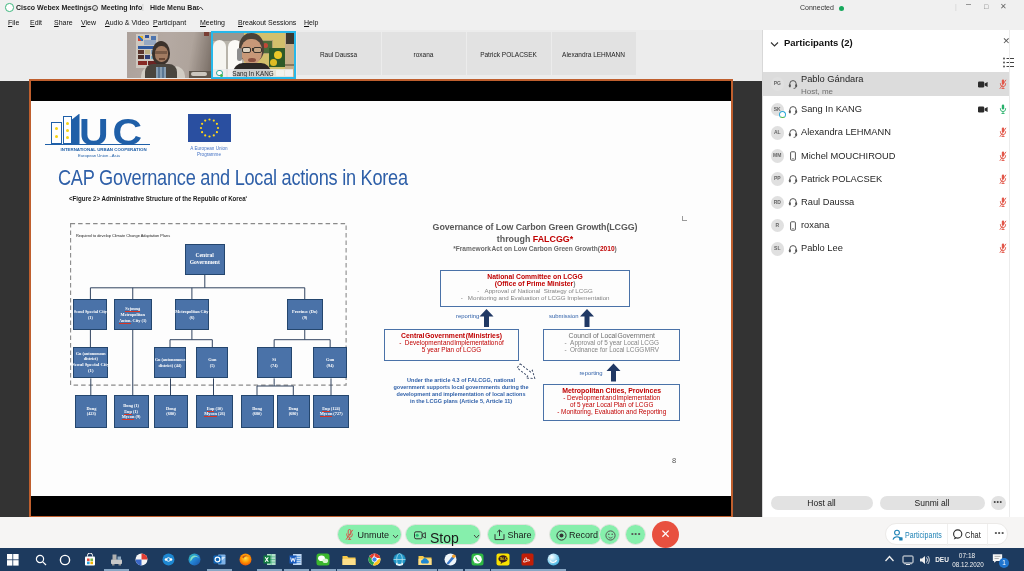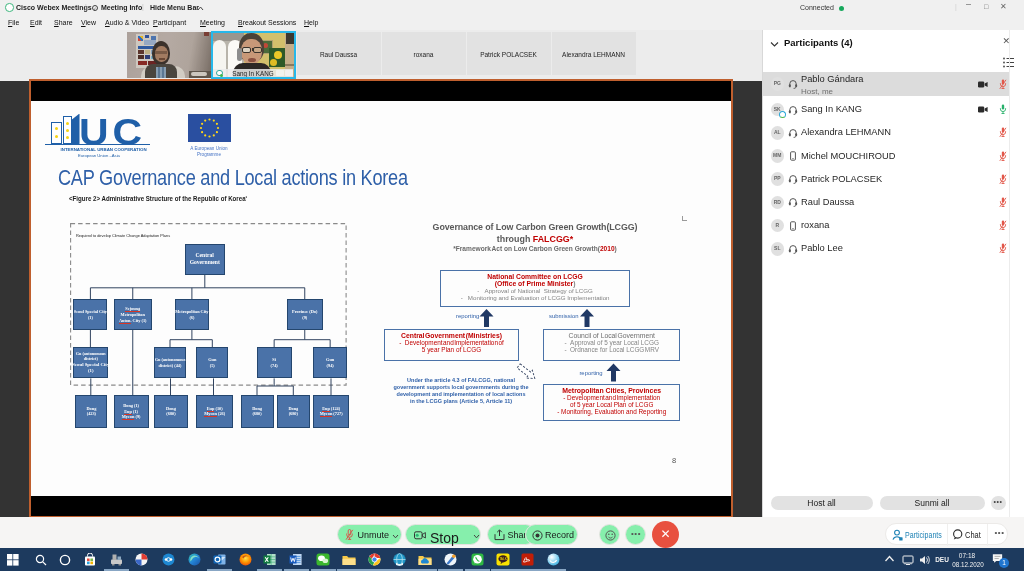--- a/index.html
+++ b/index.html
@@ -312,21 +312,21 @@
       <div style="font-size:6.4px;color:#c00000;">- Monitoring,&nbsp;Evaluation and Reporting</div>
     </div>
     <span class="abs" style="left:641px;top:355px;font-size:7.5px;color:#555;">8</span>
     <div class="abs" style="left:651px;top:114.5px;width:1.2px;height:5px;background:#9a9a9a;"></div>
     <div class="abs" style="left:651px;top:118.5px;width:5px;height:1.2px;background:#9a9a9a;"></div>
   </div>
   <div class="abs" id="panel">
     <svg class="abs" style="left:7px;top:11px;" width="9" height="6" viewBox="0 0 9 6">
       <path d="M1 1.5 L4.5 5 L8 1.5" fill="none" stroke="#333" stroke-width="1.1"></path>
       </svg>
-    <span class="abs" style="left:21px;top:7px;font-size:9.5px;font-weight:bold;color:#111;">Participants (4)</span>
+    <span class="abs" style="left:21px;top:7px;font-size:9.5px;font-weight:bold;color:#111;">Participants (2)</span>
     <span class="abs" style="left:239.5px;top:6px;font-size:9px;color:#555;">✕</span>
     <svg class="abs" style="left:240px;top:27px;" width="11" height="11" viewBox="0 0 11 11">
       <g stroke="#444" stroke-width="1">
           <path d="M3.5 1.5 H11 M3.5 5.5 H11 M3.5 9.5 H11"></path>
         </g>
       <g fill="#444">
           <circle cx="1" cy="1.5" r="0.9"></circle>
           <circle cx="1" cy="5.5" r="0.9"></circle>
           <circle cx="1" cy="9.5" r="0.9"></circle>
         </g>
@@ -483,21 +483,21 @@
           <path d="M1 1 L3.5 3.8 L6 1" fill="none" stroke="#444" stroke-width="1"></path>
         </svg>
     </div>
     <div class="cbtn" style="left:486.5px;top:6.5px;width:49.5px;">
       <svg class="abs" style="left:6px;top:4.5px;" width="11" height="12" viewBox="0 0 11 12">
         <path d="M1 5.2 V10.6 H10 V5.2" fill="none" stroke="#333" stroke-width="1"></path>
         <path d="M5.5 7 V1.2 M3.2 3.2 L5.5 0.9 L7.8 3.2" fill="none" stroke="#333" stroke-width="1"></path>
         </svg>
       <span class="abs" style="left:20px;top:5.5px;font-size:9px;color:#1a1a1a;">Share</span>
     </div>
-    <div class="cbtn" style="left:525px;top:6.5px;width:53px;">
+    <div class="cbtn" style="left:549px;top:6.5px;width:53px;">
       <svg class="abs" style="left:6px;top:5px;" width="11" height="11" viewBox="0 0 11 11">
         <circle cx="5.5" cy="5.5" r="4.6" fill="none" stroke="#333" stroke-width="1"></circle>
         <circle cx="5.5" cy="5.5" r="2" fill="#333"></circle>
         </svg>
       <span class="abs" style="left:19px;top:5.5px;font-size:9px;color:#1a1a1a;">Record</span>
     </div>
     <div class="cbtn" style="left:599px;top:6.5px;width:21px;">
       <svg class="abs" style="left:5px;top:5px;" width="11" height="11" viewBox="0 0 11 11">
         <circle cx="5.5" cy="5.5" r="4.6" fill="none" stroke="#555" stroke-width="1"></circle>
         <circle cx="3.8" cy="4.3" r="0.8" fill="#555"></circle>

